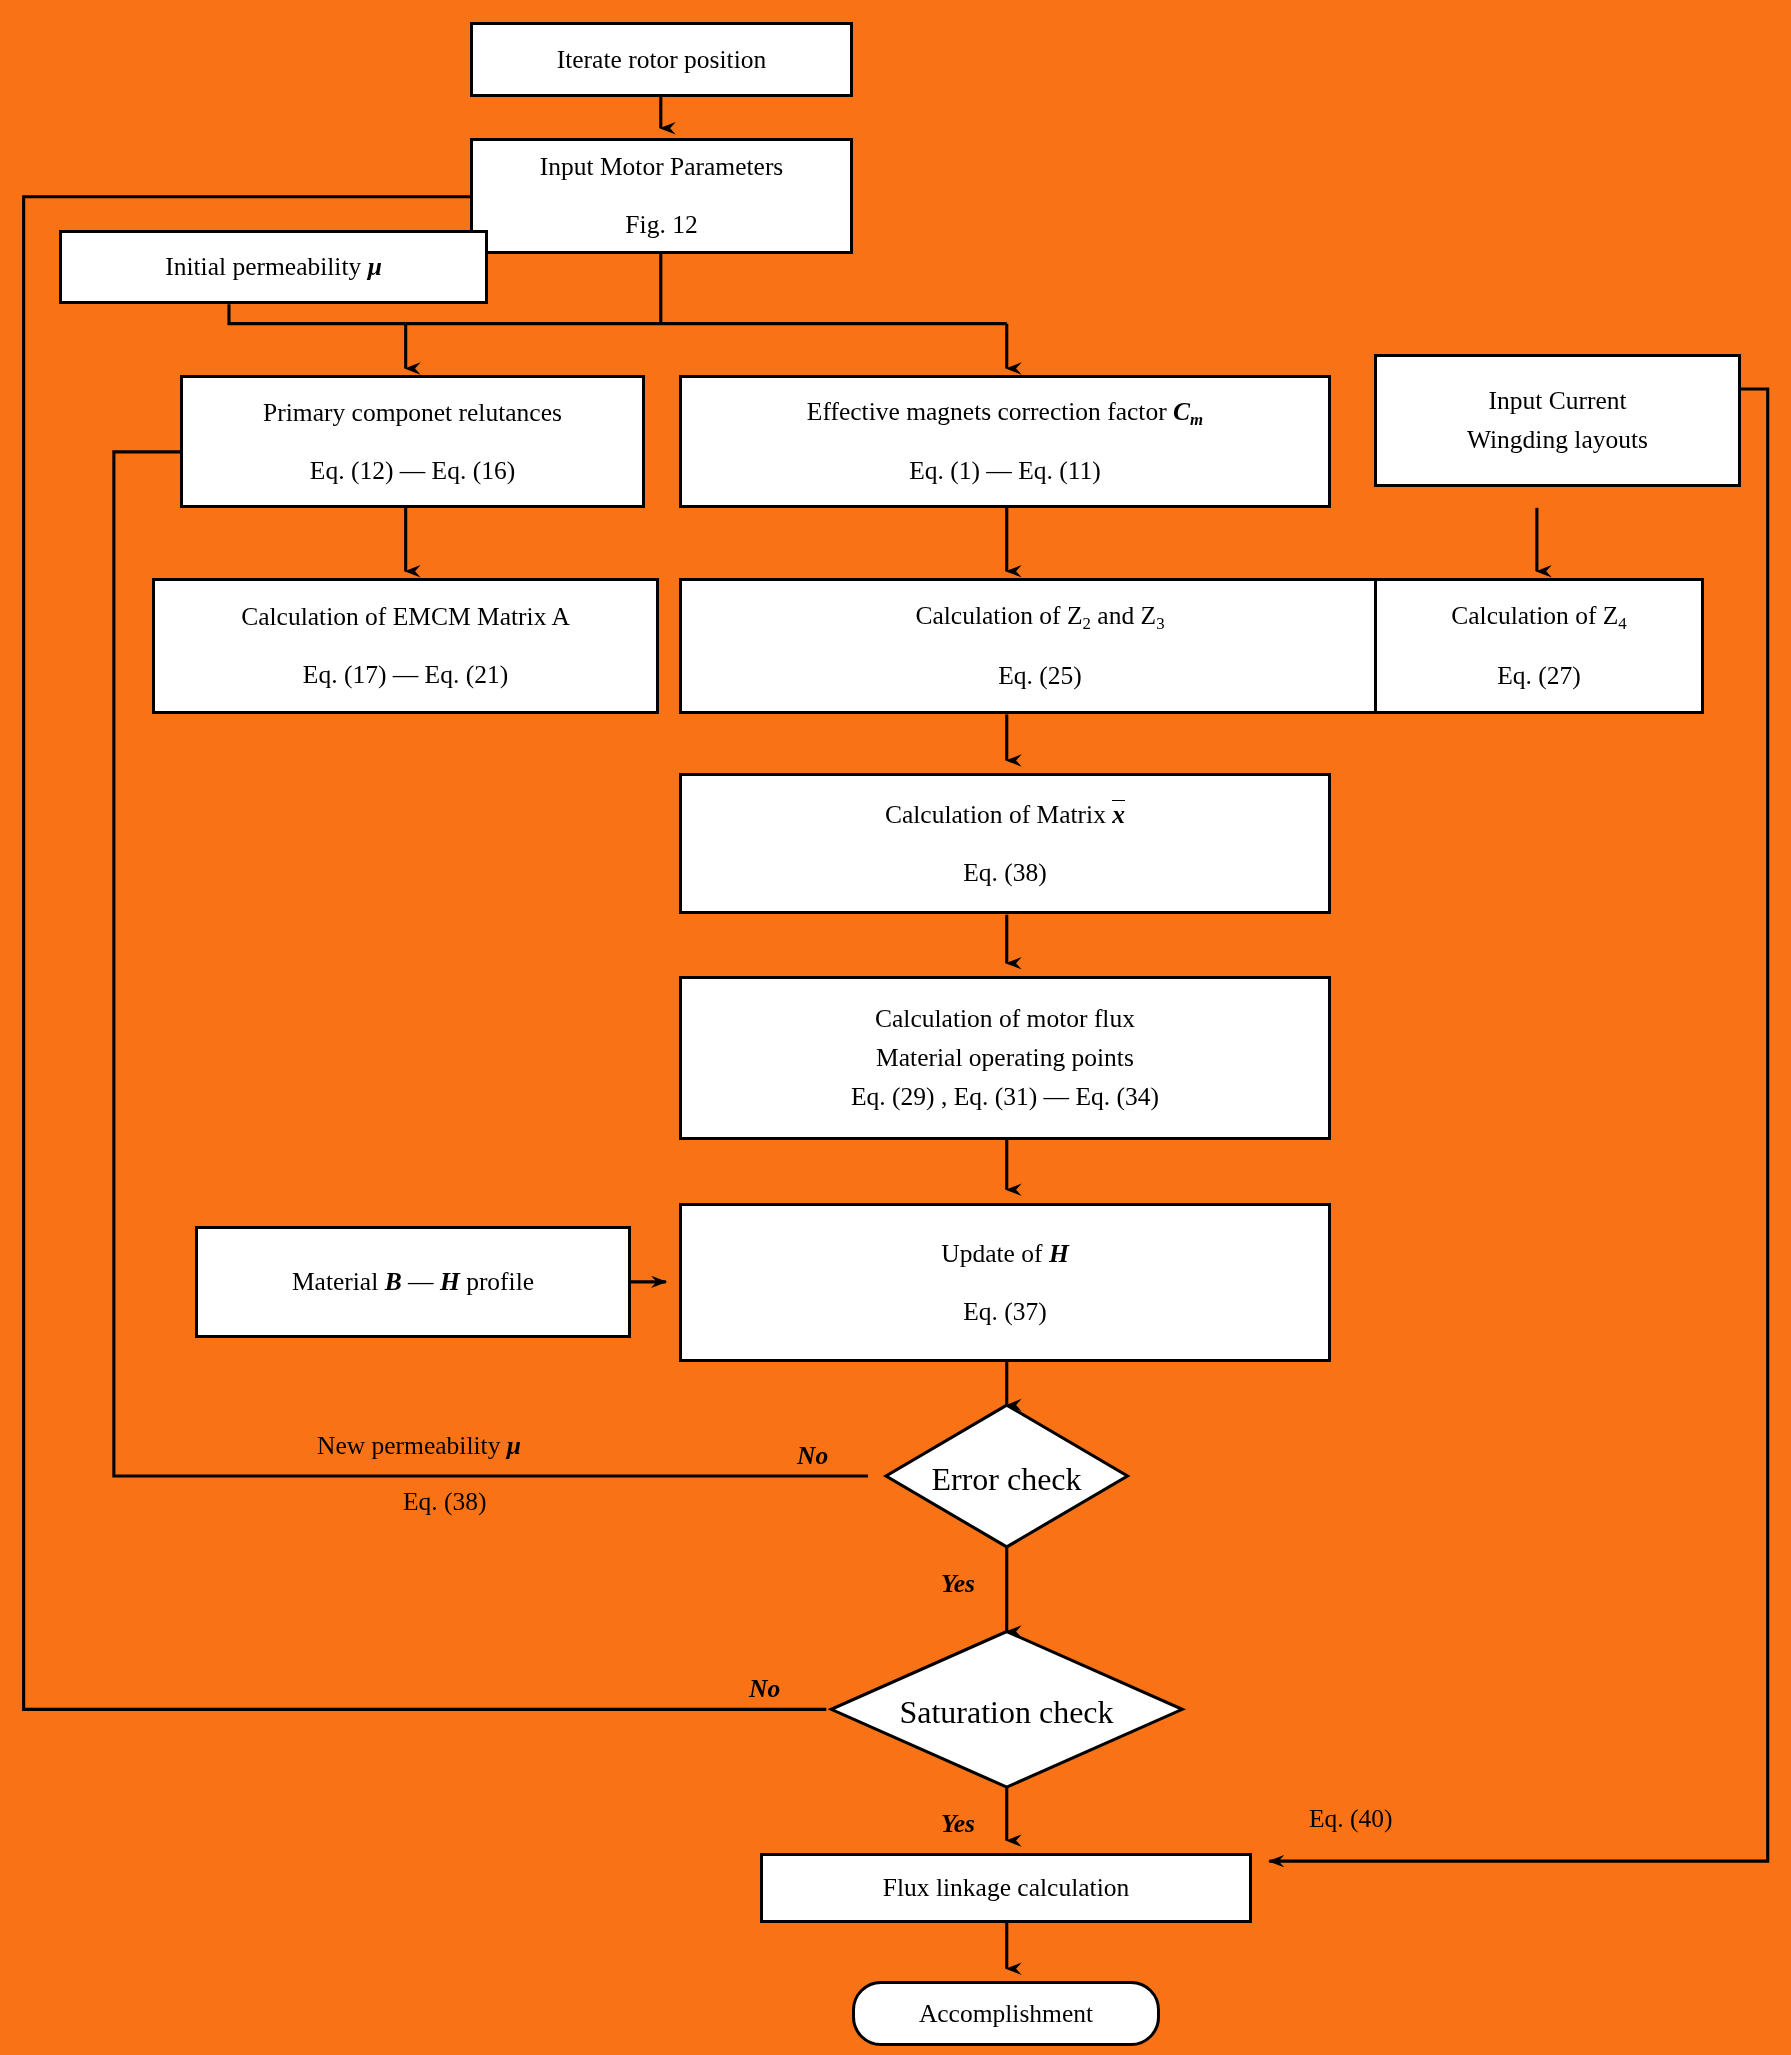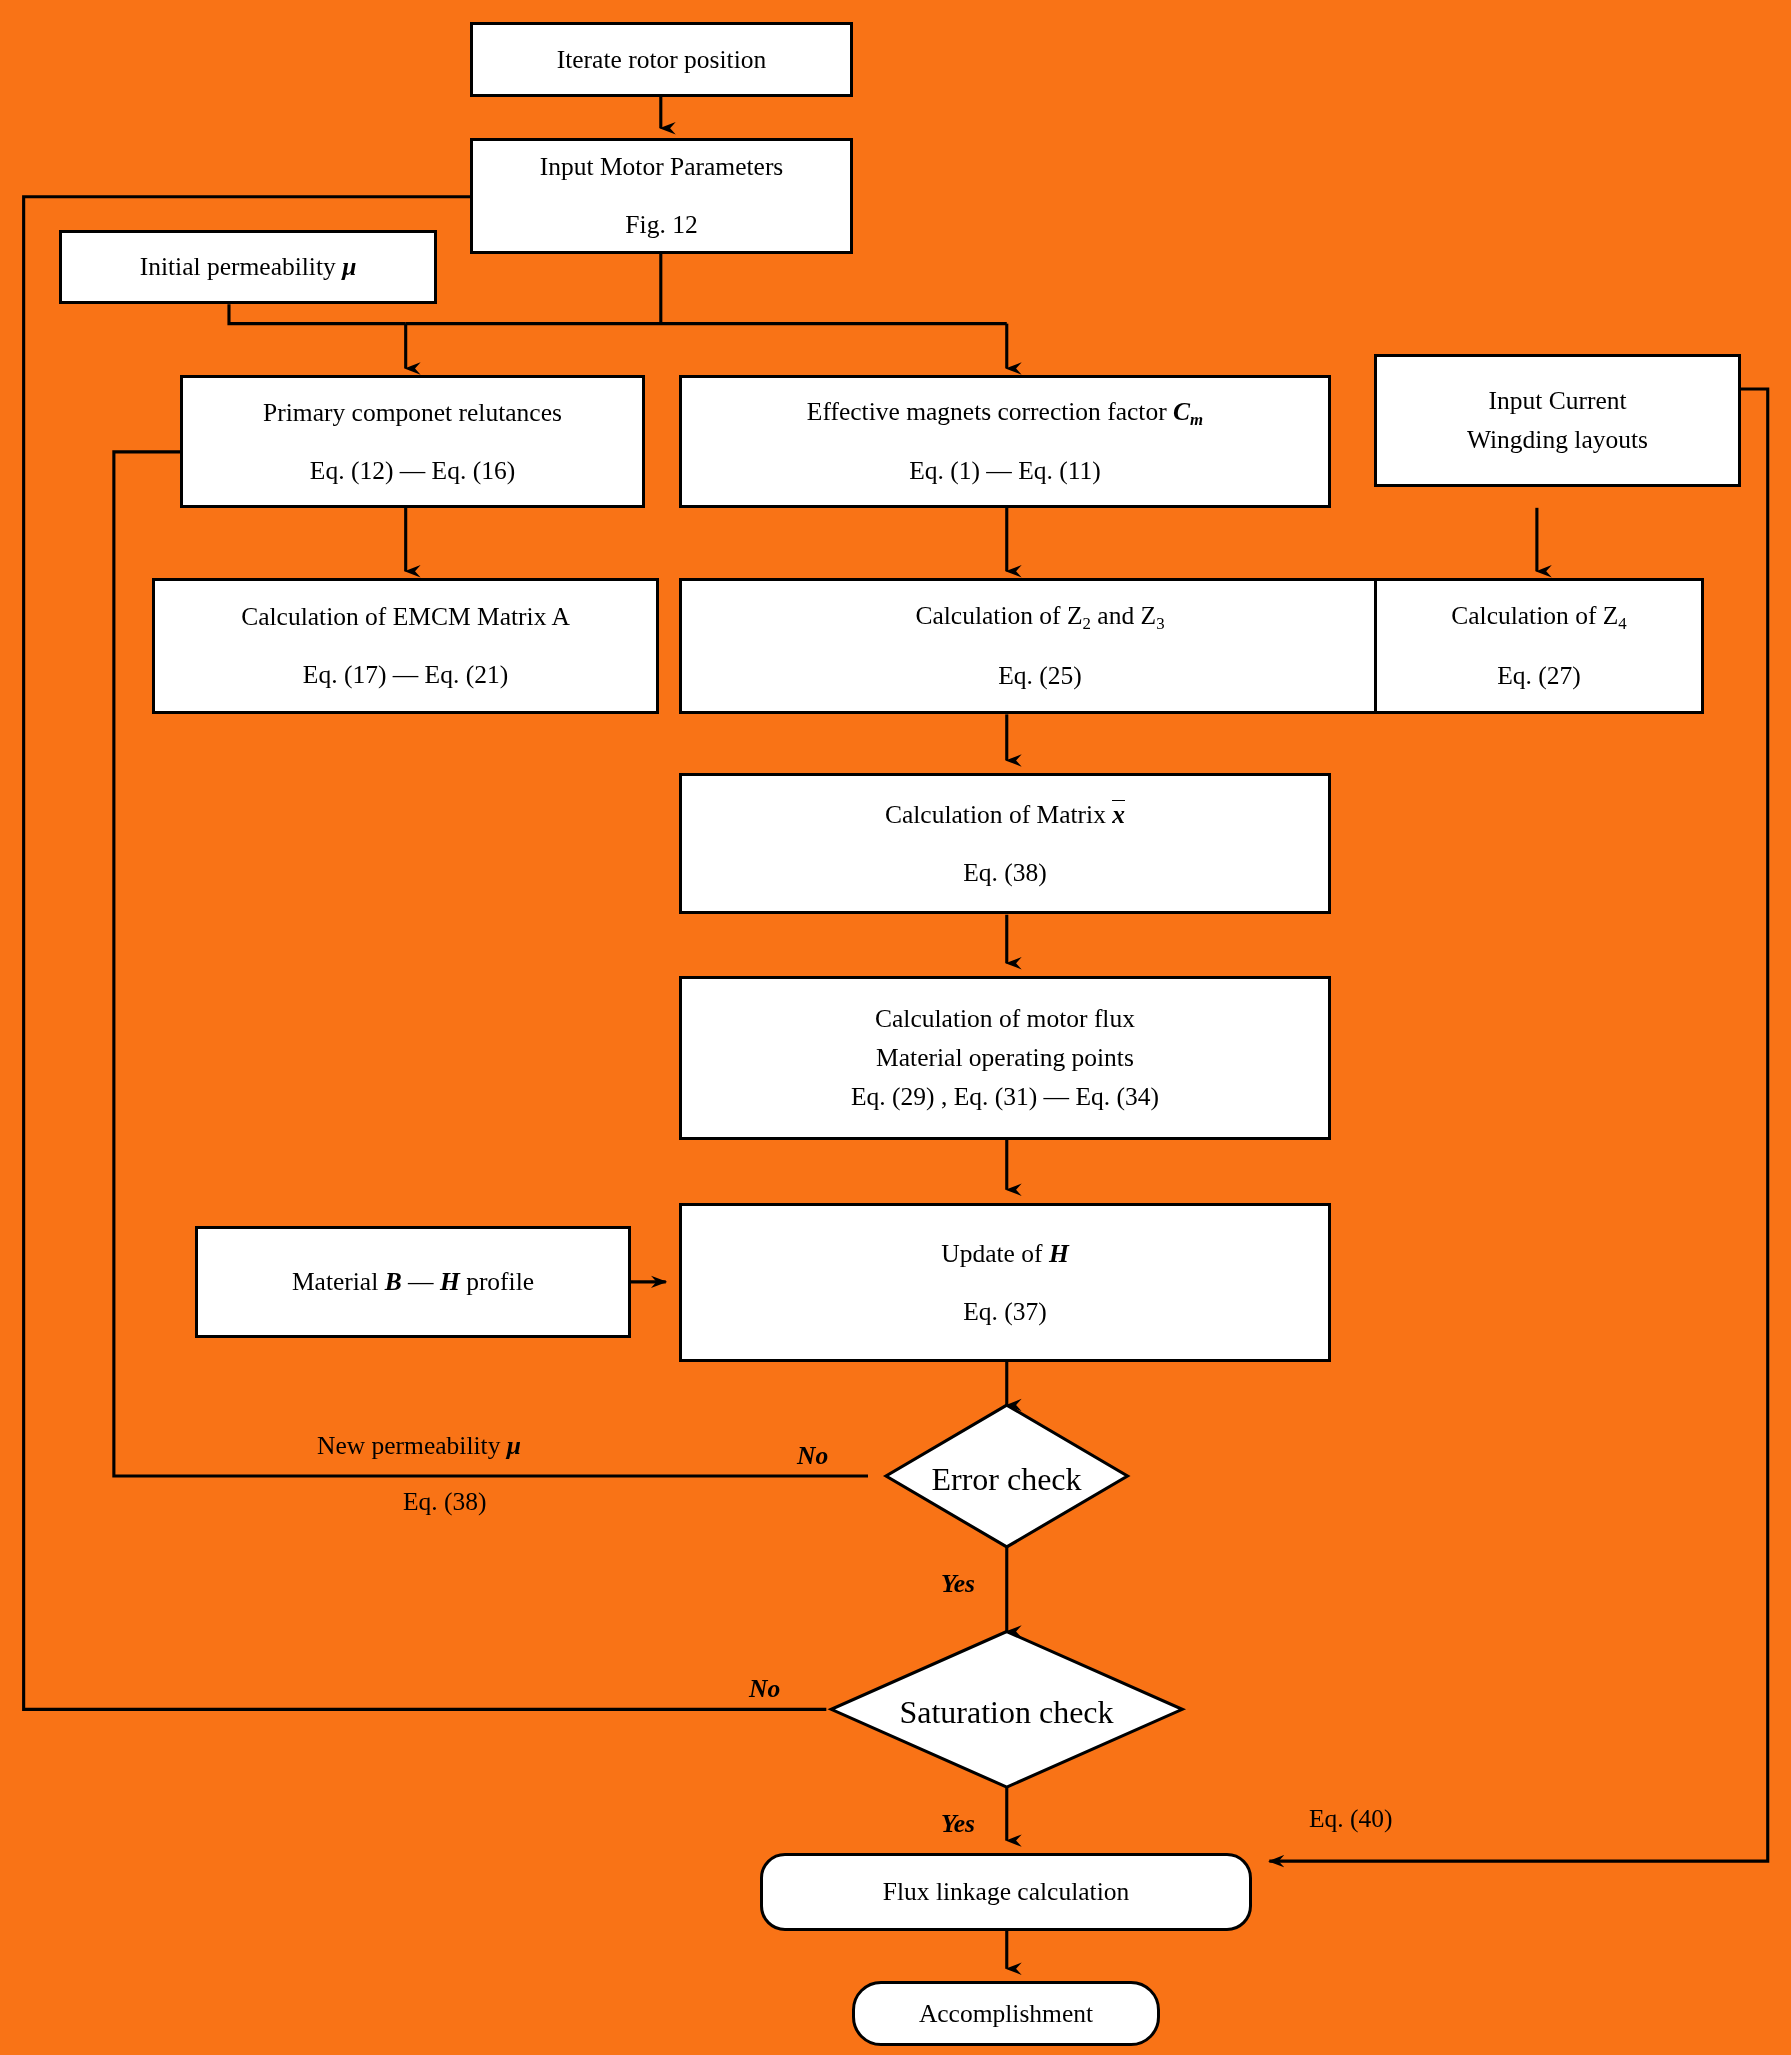--- a/index.html
+++ b/index.html
@@ -148,21 +148,21 @@
 
   <div class="node-box" style="left:470px; top:22px; width:383px; height:75px;">
     <span class="line">Iterate rotor position</span>
   </div>
 
   <div class="node-box" style="left:470px; top:138px; width:383px; height:116px;">
     <span class="line">Input Motor Parameters</span>
     <span class="line gap-top">Fig. 12</span>
   </div>
 
-  <div class="node-box" style="left:59px; top:230px; width:378px; height:74px;">
+  <div class="node-box" style="left:59px; top:230px; width:429px; height:74px;">
     <span class="line"><span>Initial permeability </span><span class="mathvar">μ</span></span>
   </div>
 
   <div class="node-box" style="left:180px; top:375px; width:465px; height:133px;">
     <span class="line">Primary componet relutances</span>
     <span class="line gap-top">Eq. (12) — Eq. (16)</span>
   </div>
 
   <div class="node-box" style="left:152px; top:578px; width:507px; height:136px;">
     <span class="line">Calculation of EMCM Matrix A</span>
@@ -202,21 +202,21 @@
   <div class="node-box" style="left:1374px; top:354px; width:367px; height:133px;">
     <span class="line">Input Current</span>
     <span class="line">Wingding layouts</span>
   </div>
 
   <div class="node-box" style="left:1374px; top:578px; width:330px; height:136px;">
     <span class="line"><span>Calculation of Z</span><sub>4</sub></span>
     <span class="line gap-top">Eq. (27)</span>
   </div>
 
-  <div class="node-box" style="left:760px; top:1853px; width:492px; height:78px;border-radius:25px;">
+  <div class="node-box" style="left:760px; top:1853px; width:492px; height:70px;">
     <span class="line">Flux linkage calculation</span>
   </div>
 
   <div class="node-box terminal" style="left:852px; top:1981px; width:308px; height:65px;">
     <span class="line">Accomplishment</span>
   </div>
 
   <div class="diamond-label" style="left:886px; top:1461px; width:241px;">Error check</div>
 
   <div class="diamond-label" style="left:831px; top:1694px; width:351px;">Saturation check</div>

